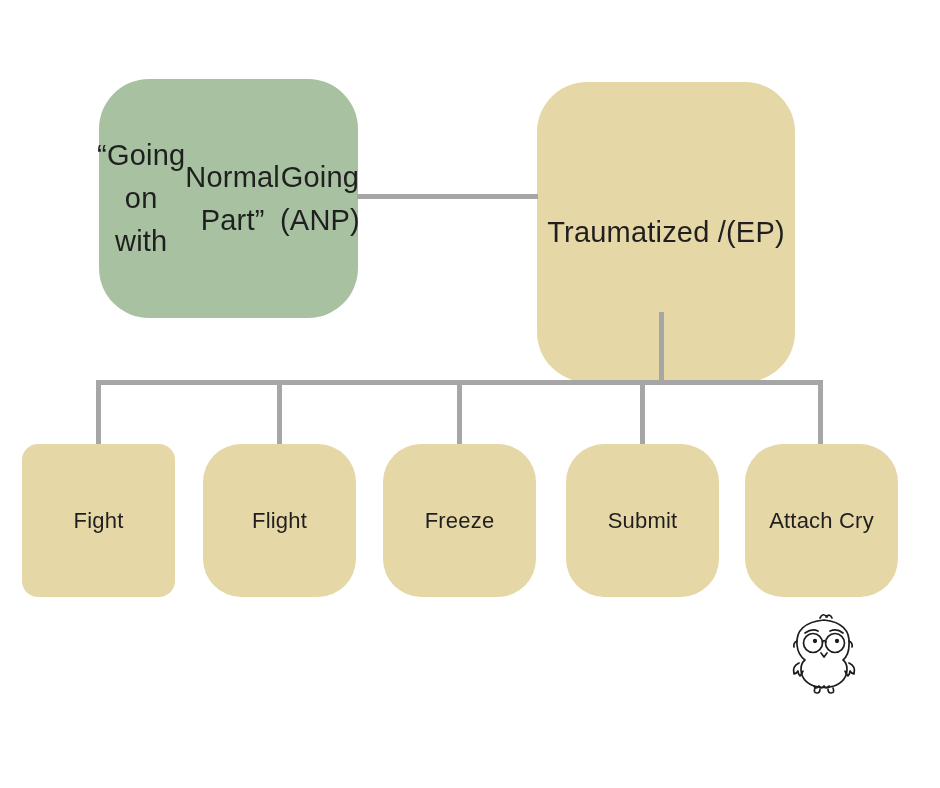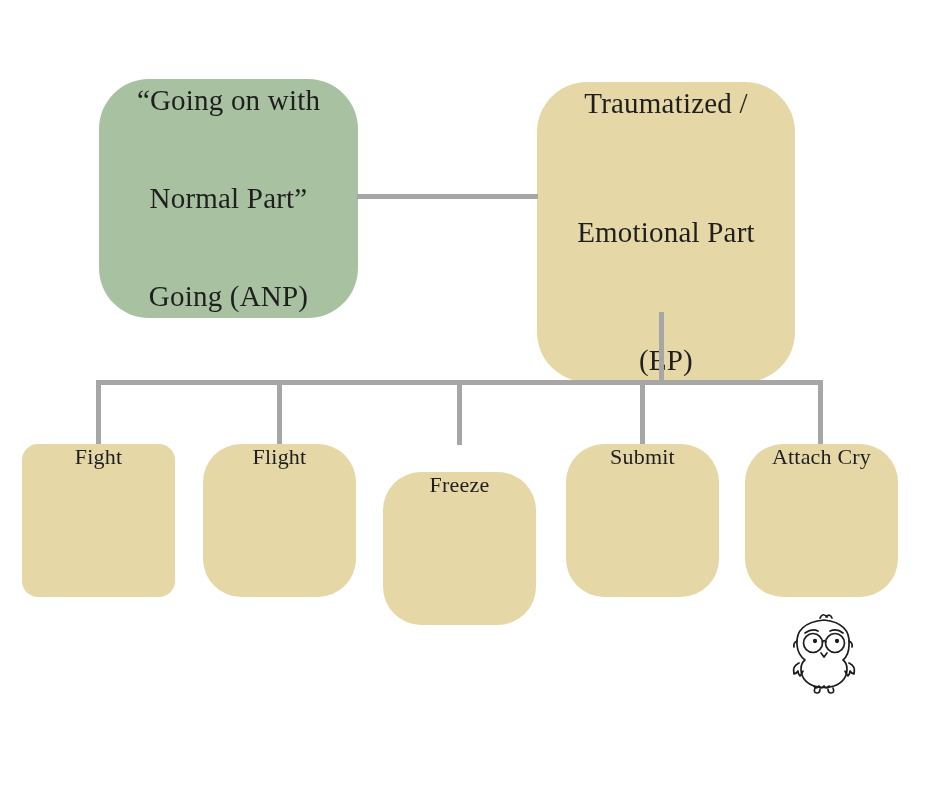--- a/index.html
+++ b/index.html
@@ -17,24 +17,23 @@
     color:var(--text);
   }
   .canvas{
     position:relative;
     width:940px;height:788px;
     background:var(--bg);
     overflow:hidden;
   }
   .node{
     position:absolute;
-    display:flex;flex-direction:column;
-    align-items:center;justify-content:space-between;
+    display:flex;flex-direction:row;
+    align-items:center;justify-content:center;
     text-align:center;
-    font-family:Liberation Serif, serif;
   }
   .node-top{
     font-size:29px;
     line-height:43px;
     letter-spacing:0.2px;
   }
   .node-anp{
     left:99px;top:79px;width:259px;height:239px;
     background:var(--anp-fill);
     border-radius:50px;
@@ -46,21 +45,21 @@
   }
   .node-child{
     width:153px;height:153px;top:444px;
     background:var(--child-fill);
     border-radius:38px;
     font-size:22px;
     letter-spacing:0.2px;
   }
   .node-child.c0{left:22px;border-radius:16px;}
   .node-child.c1{left:203px;}
-  .node-child.c2{left:383px;margin-top:28px;}
+  .node-child.c2{left:383px;}
   .node-child.c3{left:566px;}
   .node-child.c4{left:745px;}
   .connector{
     position:absolute;
     background:var(--connector);
   }
   .conn-anp-ep{left:357px;top:194px;width:181px;height:5px;}
   .conn-ep-drop{left:659px;top:312px;width:5px;height:70px;}
   .conn-bus{left:96px;top:380px;width:727px;height:5px;}
   .conn-child-drop{top:383px;width:5px;height:62px;}
@@ -81,21 +80,20 @@
 <div class="canvas">
 
   <div class="node node-top node-anp">
     <span>“Going on with</span>
     <span>Normal Part”</span>
     <span>Going (ANP)</span>
   </div>
 
   <div class="node node-top node-ep">
     <span>Traumatized /</span>
-    <span>Emotional Part</span>
     <span>(EP)</span>
   </div>
 
   <div class="connector conn-anp-ep"></div>
   <div class="connector conn-ep-drop"></div>
   <div class="connector conn-bus"></div>
   <div class="connector conn-child-drop d0"></div>
   <div class="connector conn-child-drop d1"></div>
   <div class="connector conn-child-drop d2"></div>
   <div class="connector conn-child-drop d3"></div>

